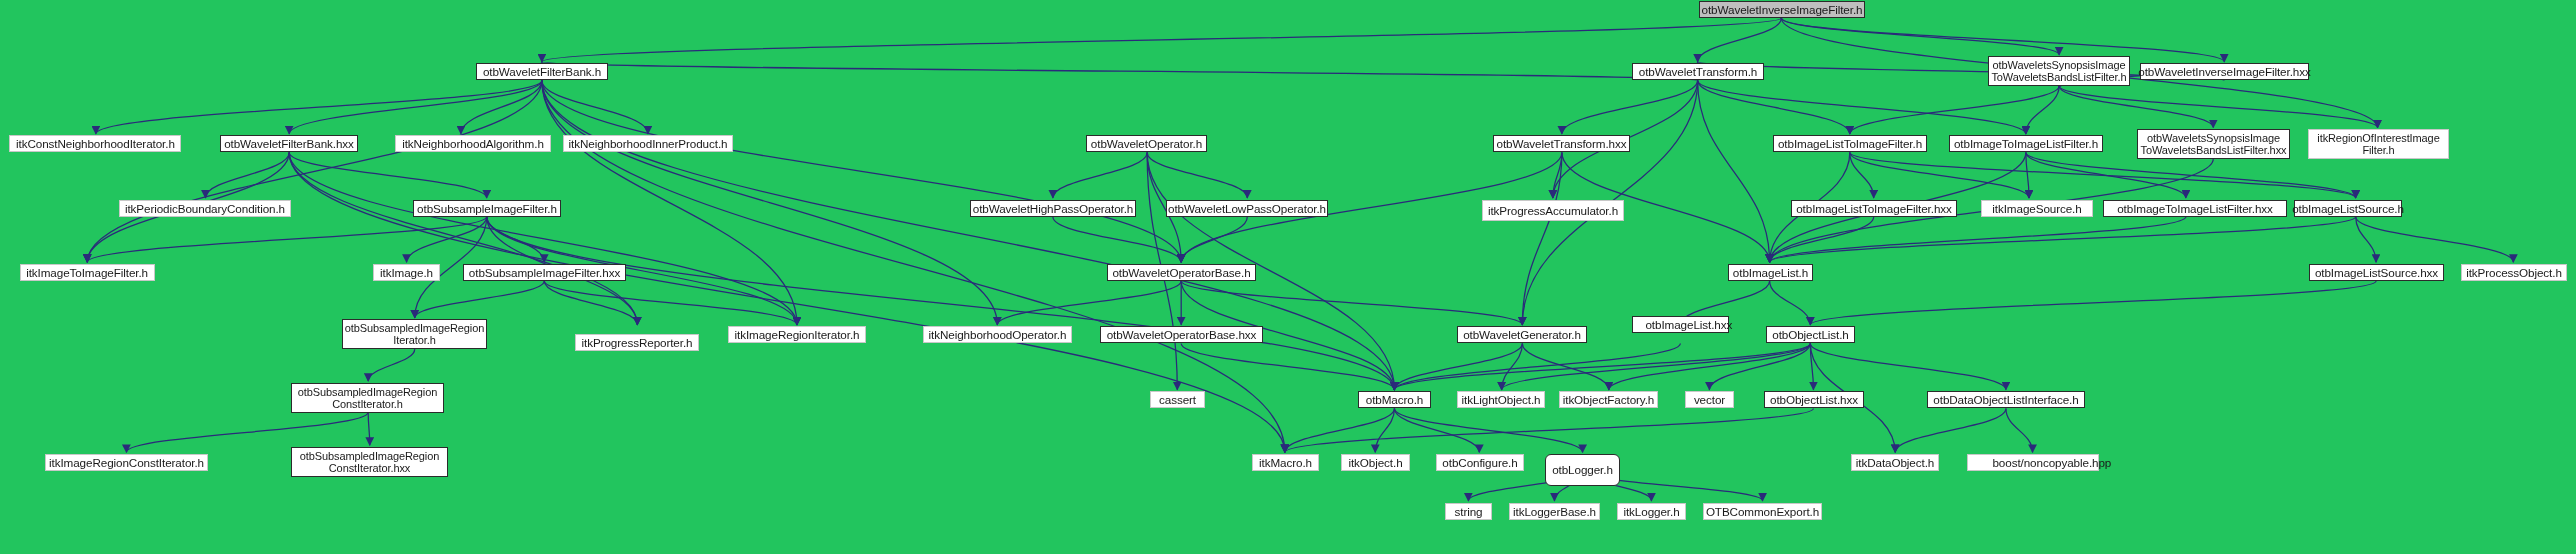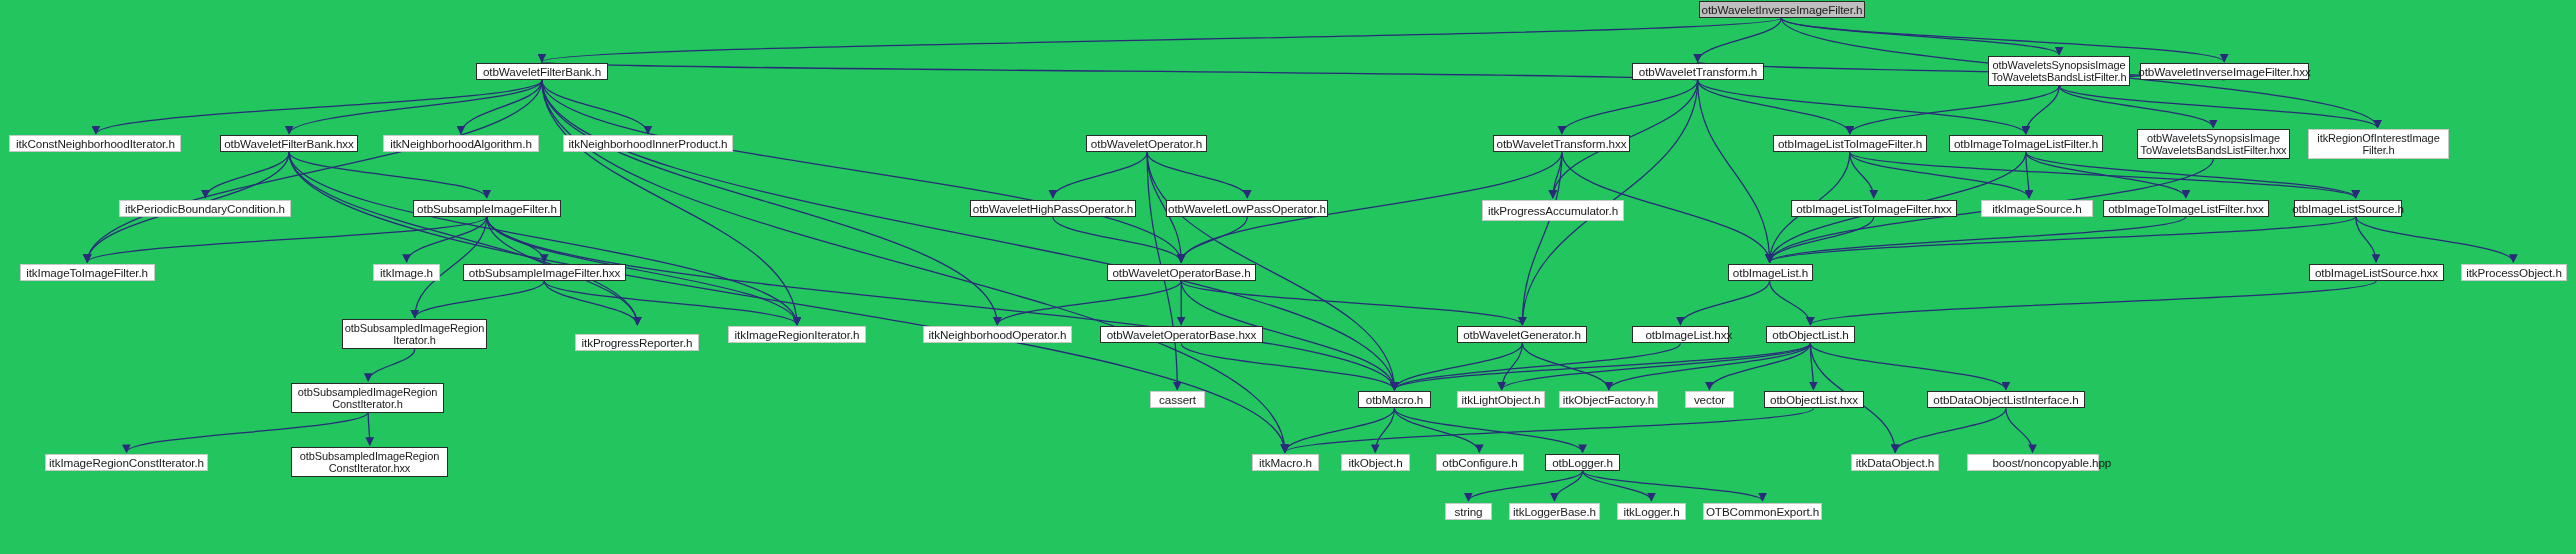--- a/index.html
+++ b/index.html
@@ -171,71 +171,71 @@
   </svg>
   <div id="node-layer">
       <div class="node root" style="left: 1699px; top: 0.8px; width: 166px; height: 17px;">otbWaveletInverseImageFilter.h</div>
       <div class="node strong" style="left: 476px; top: 63px; width: 132px; height: 17px;">otbWaveletFilterBank.h</div>
       <div class="node strong" style="left: 1632px; top: 63px; width: 132px; height: 17px;">otbWaveletTransform.h</div>
       <div class="node strong" style="left: 1988px; top: 56px; width: 142px; height: 30px; font-size: 11px;">otbWaveletsSynopsisImage
 ToWaveletsBandsListFilter.h</div>
       <div class="node strong" style="left: 2140px; top: 63px; width: 169px; height: 17px;">otbWaveletInverseImageFilter.hxx</div>
       <div class="node weak" style="left: 9.4px; top: 135px; width: 172px; height: 17px;">itkConstNeighborhoodIterator.h</div>
       <div class="node strong" style="left: 220px; top: 135px; width: 138px; height: 17px;">otbWaveletFilterBank.hxx</div>
-      <div class="node weak" style="left: 383px; top: 135px; width: 156px; height: 17px;">itkNeighborhoodAlgorithm.h</div>
+      <div class="node weak" style="left: 395px; top: 135px; width: 156px; height: 17px;">itkNeighborhoodAlgorithm.h</div>
       <div class="node weak" style="left: 563px; top: 135px; width: 170px; height: 17px;">itkNeighborhoodInnerProduct.h</div>
       <div class="node strong" style="left: 1086px; top: 135px; width: 121px; height: 17px;">otbWaveletOperator.h</div>
       <div class="node strong" style="left: 1493px; top: 135px; width: 137px; height: 17px;">otbWaveletTransform.hxx</div>
       <div class="node strong" style="left: 1773px; top: 135px; width: 154px; height: 17px;">otbImageListToImageFilter.h</div>
       <div class="node strong" style="left: 1949px; top: 135px; width: 154px; height: 17px;">otbImageToImageListFilter.h</div>
       <div class="node strong" style="left: 2137px; top: 129px; width: 153px; height: 30px; font-size: 11px;">otbWaveletsSynopsisImage
 ToWaveletsBandsListFilter.hxx</div>
       <div class="node weak" style="left: 2308px; top: 129px; width: 141px; height: 30px; font-size: 11px;">itkRegionOfInterestImage
 Filter.h</div>
       <div class="node weak" style="left: 119px; top: 200px; width: 172px; height: 17px;">itkPeriodicBoundaryCondition.h</div>
       <div class="node strong" style="left: 413px; top: 200px; width: 148px; height: 17px;">otbSubsampleImageFilter.h</div>
       <div class="node strong" style="left: 970px; top: 200px; width: 166px; height: 17px;">otbWaveletHighPassOperator.h</div>
       <div class="node strong" style="left: 1166px; top: 200px; width: 162px; height: 17px;">otbWaveletLowPassOperator.h</div>
       <div class="node weak" style="left: 1482px; top: 200px; width: 142px; height: 21px;">itkProgressAccumulator.h</div>
       <div class="node strong" style="left: 1791px; top: 200px; width: 166px; height: 17px;">otbImageListToImageFilter.hxx</div>
       <div class="node weak" style="left: 1981px; top: 200px; width: 112px; height: 17px;">itkImageSource.h</div>
-      <div class="node strong" style="left: 2103px; top: 200px; width: 166px; height: 17px;">otbImageToImageListFilter.hxx</div>
+      <div class="node strong" style="left: 2103px; top: 200px; width: 184px; height: 17px;">otbImageToImageListFilter.hxx</div>
       <div class="node strong" style="left: 2294px; top: 200px; width: 108px; height: 17px;">otbImageListSource.h</div>
       <div class="node weak" style="left: 19.6px; top: 264px; width: 135px; height: 17px;">itkImageToImageFilter.h</div>
       <div class="node weak" style="left: 373px; top: 264px; width: 67px; height: 17px;">itkImage.h</div>
       <div class="node strong" style="left: 463px; top: 264px; width: 163px; height: 17px;">otbSubsampleImageFilter.hxx</div>
       <div class="node strong" style="left: 1107px; top: 264px; width: 149px; height: 17px;">otbWaveletOperatorBase.h</div>
       <div class="node strong" style="left: 1728px; top: 264px; width: 85px; height: 17px;">otbImageList.h</div>
       <div class="node strong" style="left: 2309px; top: 264px; width: 135px; height: 17px;">otbImageListSource.hxx</div>
       <div class="node weak" style="left: 2461px; top: 264px; width: 106px; height: 17px;">itkProcessObject.h</div>
       <div class="node strong" style="left: 342px; top: 319px; width: 145px; height: 30px; font-size: 11px;">otbSubsampledImageRegion
 Iterator.h</div>
       <div class="node weak" style="left: 575px; top: 326px; width: 124px; height: 17px; margin-top: 8px;">itkProgressReporter.h</div>
       <div class="node weak" style="left: 728px; top: 326px; width: 138px; height: 17px;">itkImageRegionIterator.h</div>
       <div class="node weak" style="left: 923px; top: 326px; width: 149px; height: 17px;">itkNeighborhoodOperator.h</div>
       <div class="node strong" style="left: 1100px; top: 326px; width: 163px; height: 17px;">otbWaveletOperatorBase.hxx</div>
       <div class="node strong" style="left: 1457px; top: 326px; width: 130px; height: 17px;">otbWaveletGenerator.h</div>
-      <div class="node strong" style="left: 1632px; top: 326px; width: 97px; height: 17px; padding-left: 19px;">otbImageList.hxx</div>
+      <div class="node strong" style="left: 1632px; top: 316px; width: 97px; height: 17px; padding-left: 19px;">otbImageList.hxx</div>
       <div class="node strong" style="left: 1766px; top: 326px; width: 89px; height: 17px;">otbObjectList.h</div>
       <div class="node strong" style="left: 291px; top: 383px; width: 153px; height: 30px; font-size: 11px;">otbSubsampledImageRegion
 ConstIterator.h</div>
       <div class="node weak" style="left: 1150px; top: 391px; width: 55px; height: 17px;">cassert</div>
       <div class="node strong" style="left: 1358px; top: 391px; width: 73px; height: 17px;">otbMacro.h</div>
       <div class="node weak" style="left: 1457px; top: 391px; width: 88px; height: 17px;">itkLightObject.h</div>
       <div class="node weak" style="left: 1559px; top: 391px; width: 99px; height: 17px;">itkObjectFactory.h</div>
       <div class="node weak" style="left: 1685px; top: 391px; width: 49px; height: 17px;">vector</div>
       <div class="node strong" style="left: 1764px; top: 391px; width: 100px; height: 17px;">otbObjectList.hxx</div>
       <div class="node strong" style="left: 1927px; top: 391px; width: 158px; height: 17px;">otbDataObjectListInterface.h</div>
       <div class="node weak" style="left: 45px; top: 454px; width: 163px; height: 17px;">itkImageRegionConstIterator.h</div>
       <div class="node strong" style="left: 291px; top: 447px; width: 157px; height: 30px; font-size: 11px;">otbSubsampledImageRegion
 ConstIterator.hxx</div>
       <div class="node weak" style="left: 1252px; top: 454px; width: 67px; height: 17px;">itkMacro.h</div>
       <div class="node weak" style="left: 1341px; top: 454px; width: 69px; height: 17px;">itkObject.h</div>
       <div class="node weak" style="left: 1436px; top: 454px; width: 88px; height: 17px;">otbConfigure.h</div>
-      <div class="node strong" style="left: 1545px; top: 454px; width: 75px; height: 17px;">otbLogger.h</div>
+      <div class="node strong" style="left: 1545px; top: 454px; width: 75px; height: 32px; border-radius: 6px;">otbLogger.h</div>
       <div class="node weak" style="left: 1851px; top: 454px; width: 88px; height: 17px;">itkDataObject.h</div>
       <div class="node weak" style="left: 1967px; top: 454px; width: 132px; height: 17px; padding-left: 40px;">boost/noncopyable.hpp</div>
       <div class="node weak" style="left: 1445px; top: 503px; width: 47px; height: 17px;">string</div>
       <div class="node weak" style="left: 1509px; top: 503px; width: 91px; height: 17px;">itkLoggerBase.h</div>
       <div class="node weak" style="left: 1617px; top: 503px; width: 69px; height: 17px;">itkLogger.h</div>
       <div class="node weak" style="left: 1703px; top: 503px; width: 119px; height: 17px;">OTBCommonExport.h</div>
     </div>
 </div>
 
 

